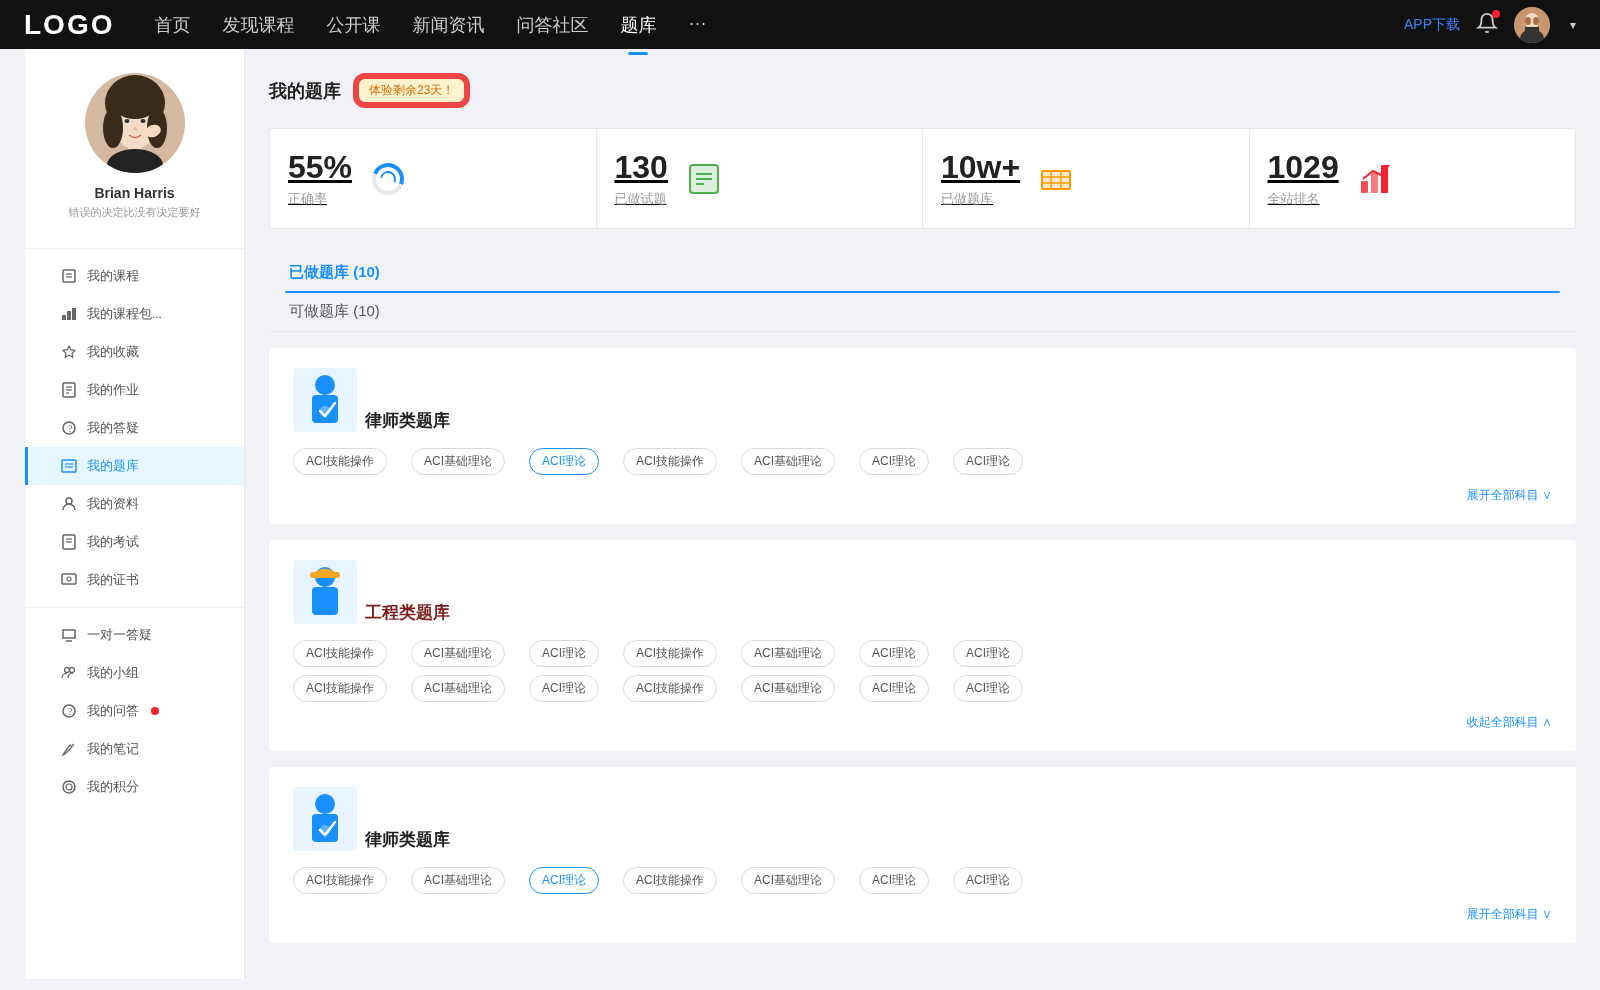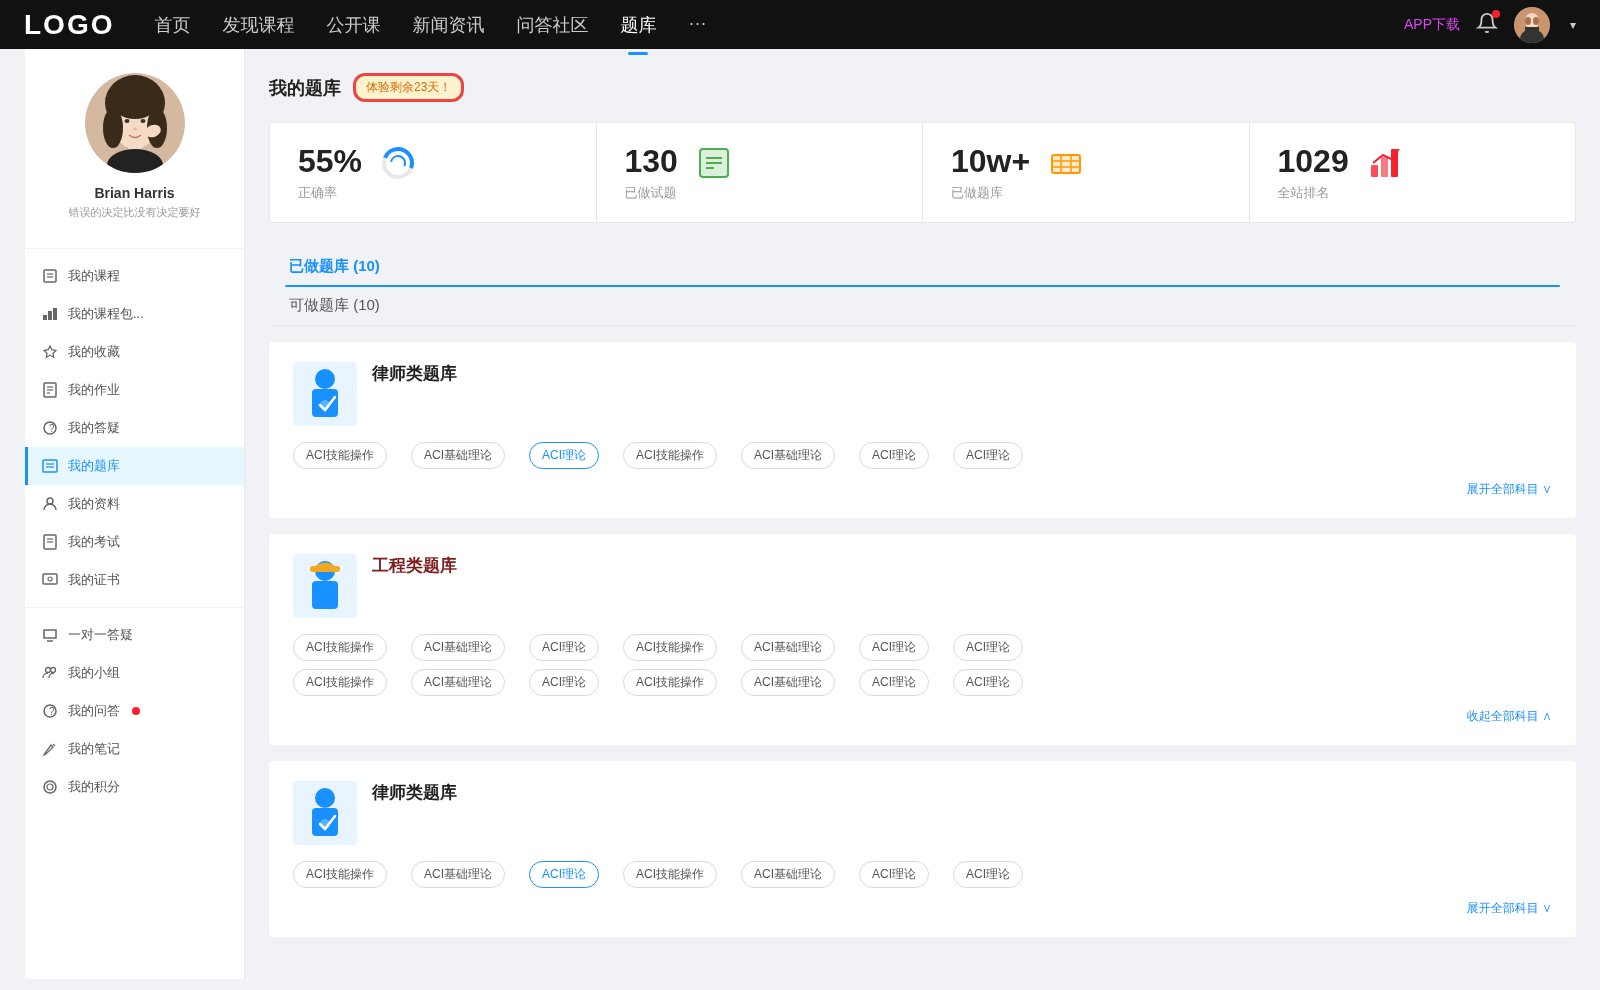--- a/index.html
+++ b/index.html
@@ -7,65 +7,65 @@
 
     
     .top-nav { background: #111; height: 49px; display: flex; align-items: center; padding: 0 24px; position: sticky; top: 0; z-index: 100; }
     .nav-logo { color: #fff; font-size: 28px; font-weight: 900; letter-spacing: 2px; margin-right: 40px; }
     .nav-links { display: flex; gap: 32px; flex: 1; }
     .nav-link { color: #ccc; font-size: 18px; cursor: pointer; text-decoration: none; position: relative; }
     .nav-link.active { color: #fff; }
     .nav-link.active::after { content: ''; position: absolute; bottom: -18px; left: 50%; transform: translateX(-50%); width: 20px; height: 3px; background: #1890ff; border-radius: 2px; }
     .nav-more { color: #ccc; font-size: 18px; cursor: pointer; }
     .nav-right { display: flex; align-items: center; gap: 16px; margin-left: auto; }
-    .app-download { color: #d946ef; font-size: 14px; cursor: pointer; }
+    .app-download { color: #3b82f6; font-size: 14px; cursor: pointer; }
     .nav-bell { position: relative; cursor: pointer; }
     .nav-bell-icon { width: 22px; height: 22px; display: inline-block; }
     .bell-dot { width: 8px; height: 8px; background: #f5222d; border-radius: 50%; position: absolute; top: -2px; right: -2px; }
     .nav-avatar { width: 36px; height: 36px; border-radius: 50%; background: #888; overflow: hidden; cursor: pointer; }
     .nav-dropdown { color: #ccc; cursor: pointer; font-size: 12px; margin-left: 4px; }
 
     
     .layout { display: flex; height: calc(990px - 60px); }
     .sidebar { width: 220px; background: #fff; border-right: 1px solid #e8e8e8; padding: 24px 0; display: flex; flex-direction: column; align-items: center; flex-shrink: 0; overflow-y: auto; margin-left: 25px; }
     .main-content { flex: 1; background: #f0f2f5; overflow-y: auto; padding: 24px; }
 
     
     .avatar-wrap { width: 100px; height: 100px; border-radius: 50%; overflow: hidden; background: #e0e0e0; margin-bottom: 12px; }
     .avatar-img-svg { width: 100%; height: 100%; }
     .user-name { font-size: 14px; color: #333; font-weight: 600; margin-bottom: 4px; }
     .user-motto { font-size: 11px; color: #999; margin-bottom: 20px; text-align: center; padding: 0 16px; }
     .sidebar-divider { width: 100%; height: 1px; background: #f0f0f0; margin: 8px 0; }
-    .sidebar-item { width: 100%; display: flex; align-items: center; gap: 10px; padding: 10px 17px; cursor: pointer; font-size: 13px; color: #555; position: relative; }
+    .sidebar-item { width: 100%; display: flex; align-items: center; gap: 10px; padding: 10px 36px; cursor: pointer; font-size: 13px; color: #555; position: relative; font-family: Liberation Serif, serif; }
     .sidebar-item.active { color: #1890ff; background: #e6f7ff; }
     .sidebar-item.active::before { content: ''; position: absolute; left: 0; top: 0; height: 100%; width: 3px; background: #1890ff; }
     .sidebar-icon { width: 16px; height: 16px; display: flex; align-items: center; justify-content: center; font-size: 14px; flex-shrink: 0; }
     .red-dot { width: 8px; height: 8px; background: #f5222d; border-radius: 50%; margin-left: 2px; display: inline-block; }
 
     
     .page-header { display: flex; align-items: center; gap: 12px; margin-bottom: 20px; }
     .page-title { font-size: 18px; font-weight: 600; color: #222; }
-    .trial-badge { background: #fff3cd; color: #d46b08; border: 3px solid #ef4444; padding: 3px 10px; border-radius: 12px; font-size: 12px; }
+    .trial-badge { background: #fff3cd; color: #d46b08; border: 6px solid #ef4444; padding: 3px 10px; border-radius: 12px; font-size: 12px; }
 
     
     .stats-row { display: grid; grid-template-columns: repeat(4, 1fr); gap: 1px; background: #e8e8e8; border: 1px solid #e8e8e8; border-radius: 4px; overflow: hidden; margin-bottom: 24px; }
-    .stat-card { background: #fff; padding: 20px 28px; display: flex; align-items: flex-start; gap: 16px; }
+    .stat-card { background: #fff; padding: 20px 18px; display: flex; align-items: center; gap: 16px; text-decoration: underline; }
     .stat-value { font-size: 32px; font-weight: 700; color: #222; }
     .stat-label { font-size: 13px; color: #999; margin-top: 4px; }
     .stat-icon { width: 40px; height: 40px; display: flex; align-items: center; justify-content: center; }
 
     
     .tab-bar { display: flex; gap: 0; margin-bottom: 16px; border-bottom: 1px solid #e8e8e8; flex-direction: column; }
     .tab-item { padding: 10px 20px; font-size: 15px; color: #555; cursor: pointer; position: relative; }
     .tab-item.active { color: #1890ff; font-weight: 600; }
     .tab-item.active::after { content: ''; position: absolute; bottom: -1px; left: 16px; right: 16px; height: 2px; background: #1890ff; border-radius: 1px; }
 
     
     .bank-card { background: #fff; border-radius: 4px; margin-bottom: 16px; padding: 20px 24px; }
-    .bank-header { display: flex; align-items: flex-start; gap: 15px; margin-bottom: 16px; }
+    .bank-header { display: flex; align-items: flex-end; gap: 8px; margin-bottom: 16px; }
     .bank-icon { width: 64px; height: 64px; border-radius: 4px; background: #e8f4ff; display: flex; align-items: center; justify-content: center; flex-shrink: 0; }
     .tags-row { display: flex; flex-wrap: wrap; gap: 24px; }
     .tag { padding: 4px 12px; border: 1px solid #d9d9d9; border-radius: 14px; font-size: 12px; color: #555; cursor: pointer; }
     .tag.selected { border-color: #1890ff; color: #1890ff; background: #fff; }
     .bank-footer { display: flex; justify-content: flex-end; margin-top: 12px; }
     .expand-link { font-size: 12px; color: #1890ff; cursor: pointer; }
     .bank-tags-area { margin-bottom: 4px; }
   </style>
 </head>
 <body>

